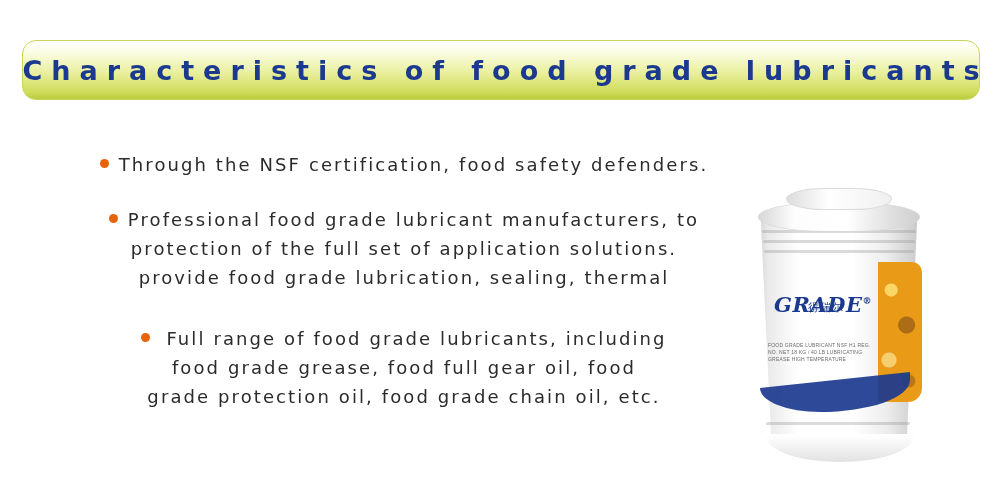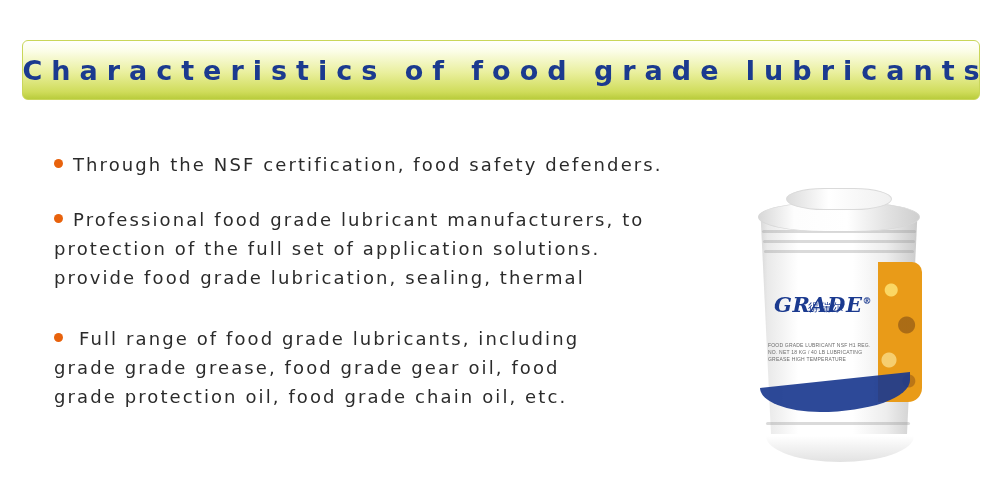--- a/index.html
+++ b/index.html
@@ -22,21 +22,21 @@
 
   
   .banner {
     position: absolute;
     left: 22px;
     top: 40px;
     width: 958px;
     height: 60px;
     background: linear-gradient(to bottom, #ffffff 0%, #fbfde6 18%, #e9ef9c 55%, #cfdc5a 88%, #b9cc3c 100%);
     border: 1px solid #c9d65a;
-    border-radius: 6px;
+    border-radius: 14px;
     box-sizing: border-box;
   }
   .banner-inner {
     position: absolute;
     left: 0; right: 0; top: 0; bottom: 0;
     display: flex;
     align-items: center;
     justify-content: center;
   }
   .banner-title {
@@ -52,20 +52,21 @@
   
   .content {
     position: absolute;
     left: 54px;
     top: 150px;
     width: 700px;
   }
   .bullet-block {
     position: relative;
     margin-bottom: 16px;
+    text-align: center;
   }
   .bullet-line {
     display: block;
     font-family: "DejaVu Sans", sans-serif;
     font-size: 18px;
     letter-spacing: 2.1px;
     color: #2b2b2b;
     line-height: 29px;
     white-space: nowrap;
   }
@@ -237,21 +238,21 @@
         <span class="dot"></span><span>Professional food grade lubricant manufacturers, to</span>
       </span>
       <span class="bullet-line">protection of the full set of application solutions.</span>
       <span class="bullet-line">provide food grade lubrication, sealing, thermal</span>
     </div>
 
     <div class="bullet-block b3">
       <span class="bullet-line">
         <span class="dot spaced"></span><span>Full range of food grade lubricants, including</span>
       </span>
-      <span class="bullet-line">grade grade grease, food grade gear oil, food</span>
+      <span class="bullet-line">food grade grease, food full gear oil, food</span>
       <span class="bullet-line">grade protection oil, food grade chain oil, etc.</span>
     </div>
 
   </div>
 
   <div class="product">
     <div class="bucket-body"></div>
     <div class="rib r1"></div>
     <div class="rib r2"></div>
     <div class="rib r3"></div>

